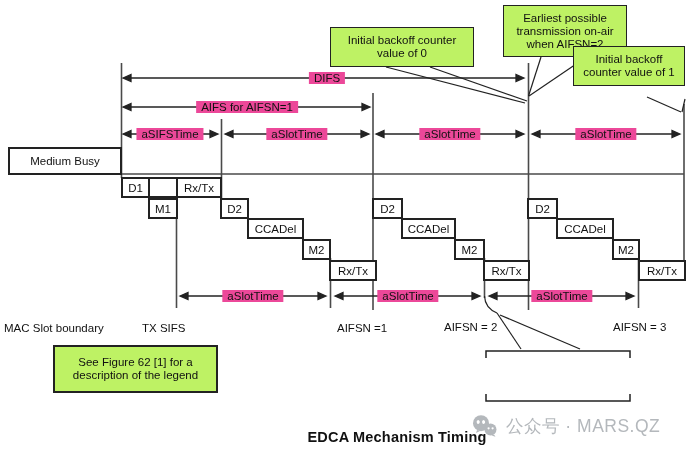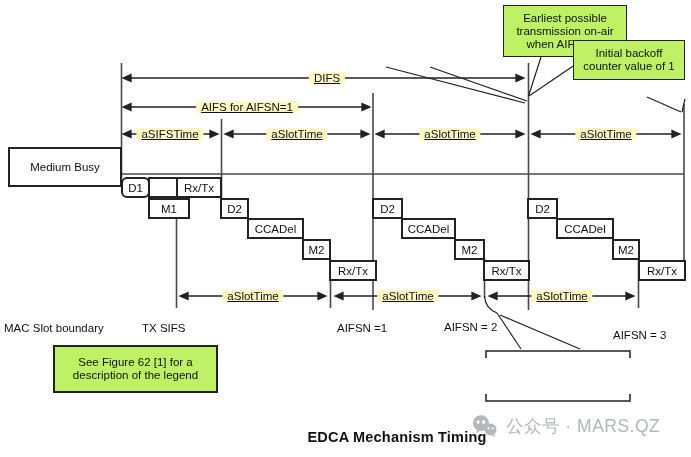--- a/index.html
+++ b/index.html
@@ -13,21 +13,21 @@
     display:flex;align-items:center;justify-content:center;
     font-size:11.5px;line-height:12px;white-space:nowrap;
   }
   .callout{
     position:absolute;z-index:3;background:#bef264;border:1.5px solid #222;box-sizing:border-box;
     display:flex;align-items:center;justify-content:center;text-align:center;
     font-size:11.5px;line-height:13px;padding:2px 4px;
   }
   .arrow-lbl{
     position:absolute;z-index:2;transform:translate(-50%,-50%);
-    background:#fef9c3;padding:0 5px;font-size:11.5px;white-space:nowrap;text-decoration:underline;
+    background:#ec4899;padding:0 5px;font-size:11.5px;white-space:nowrap;
   }
   .lbl{position:absolute;z-index:2;font-size:11.5px;white-space:nowrap;}
   .note-text{
     position:absolute;z-index:2;text-align:center;font-size:11.5px;line-height:13.5px;
   }
   #title{
     position:absolute;z-index:2;left:227px;top:429px;width:340px;text-align:center;
     font-size:14.5px;font-weight:bold;letter-spacing:0.2px;
   }
   #watermark{
@@ -100,29 +100,29 @@
       <line x1="497" y1="313" x2="521" y2="349"></line>
       <line x1="500" y1="315" x2="580" y2="349"></line>
     </g>
 
     <g stroke="#222" stroke-width="1.5" fill="none">
       <path d="M 486,358 L 486,351 L 630,351 L 630,358"></path>
       <path d="M 486,394 L 486,401 L 630,401 L 630,394"></path>
     </g>
   </svg>
 
-  <div class="box" style="left:8px;top:147px;width:114px;height:40px;">
+  <div class="box" style="left:8px;top:147px;width:114px;height:28px;">
     <span>Medium Busy</span>
   </div>
 
-  <div class="box" style="left:121px;top:177px;width:29px;height:21px;border-radius:6px;">
+  <div class="box" style="left:121px;top:177px;width:29px;height:21px;">
     <span>D1</span>
     </div>
   <div class="box" style="left:148px;top:177px;width:30px;height:21px;"></div>
-  <div class="box" style="left:148px;top:198px;width:42px;height:21px;">
+  <div class="box" style="left:148px;top:198px;width:30px;height:21px;">
     <span>M1</span>
     </div>
   <div class="box" style="left:176px;top:177px;width:46px;height:21px;">
     <span>Rx/Tx</span>
     </div>
 
   <div class="box" style="left:220px;top:198px;width:29px;height:21px;">
     <span>D2</span>
     </div>
   <div class="box" style="left:247px;top:218px;width:57px;height:21px;">
@@ -164,28 +164,29 @@
   <div class="arrow-lbl" style="left:327px;top:78px;">DIFS</div>
   <div class="arrow-lbl" style="left:247px;top:107px;">AIFS for AIFSN=1</div>
   <div class="arrow-lbl" style="left:170px;top:134px;">aSIFSTime</div>
   <div class="arrow-lbl" style="left:297px;top:134px;">aSlotTime</div>
   <div class="arrow-lbl" style="left:450px;top:134px;">aSlotTime</div>
   <div class="arrow-lbl" style="left:606px;top:134px;">aSlotTime</div>
   <div class="arrow-lbl" style="left:253px;top:296px;">aSlotTime</div>
   <div class="arrow-lbl" style="left:408px;top:296px;">aSlotTime</div>
   <div class="arrow-lbl" style="left:562px;top:296px;">aSlotTime</div>
 
+  <div class="callout" style="left:330px;top:27px;width:144px;height:40px;">Initial backoff counter value of 0</div>
   <div class="callout" style="left:503px;top:5px;width:124px;height:52px;">Earliest possible transmission on-air when AIFSN=2</div>
-  <div class="callout" style="left:573px;top:40px;width:112px;height:40px;">Initial backoff counter value of 1</div>
+  <div class="callout" style="left:573px;top:46px;width:112px;height:40px;">Initial backoff counter value of 1</div>
 
   <div class="lbl" style="left:4px;top:322px;">MAC Slot boundary</div>
   <div class="lbl" style="left:142px;top:322px;">TX SIFS</div>
   <div class="lbl" style="left:289px;top:322px;margin-left:48px;">AIFSN =1</div>
   <div class="lbl" style="left:444px;top:321px;">AIFSN = 2</div>
-  <div class="lbl" style="left:613px;top:329px;">AIFSN = 3</div>
+  <div class="lbl" style="left:613px;top:321px;">AIFSN = 3</div>
 
   <div class="callout" style="left:53px;top:345px;width:165px;height:48px;border-width:2px;">See Figure 62 [1] for a description of the legend</div>
 
   <div id="watermark" style="color:#b4b8bc;">
     <svg width="26" height="22" viewBox="0 0 26 22">
       <circle cx="9" cy="8.2" r="8" fill="#b4b8bc"></circle>
       <ellipse cx="6.2" cy="7" rx="1.5" ry="1.9" fill="#ffffff" transform="rotate(-15 6.2 7)"></ellipse>
       <ellipse cx="11.6" cy="7" rx="1.5" ry="1.9" fill="#ffffff" transform="rotate(-15 11.6 7)"></ellipse>
       <path d="M 5,15 L 4,18 L 8,16 Z" fill="#b4b8bc"></path>
       <circle cx="18.5" cy="14.5" r="6" fill="#b4b8bc"></circle>

